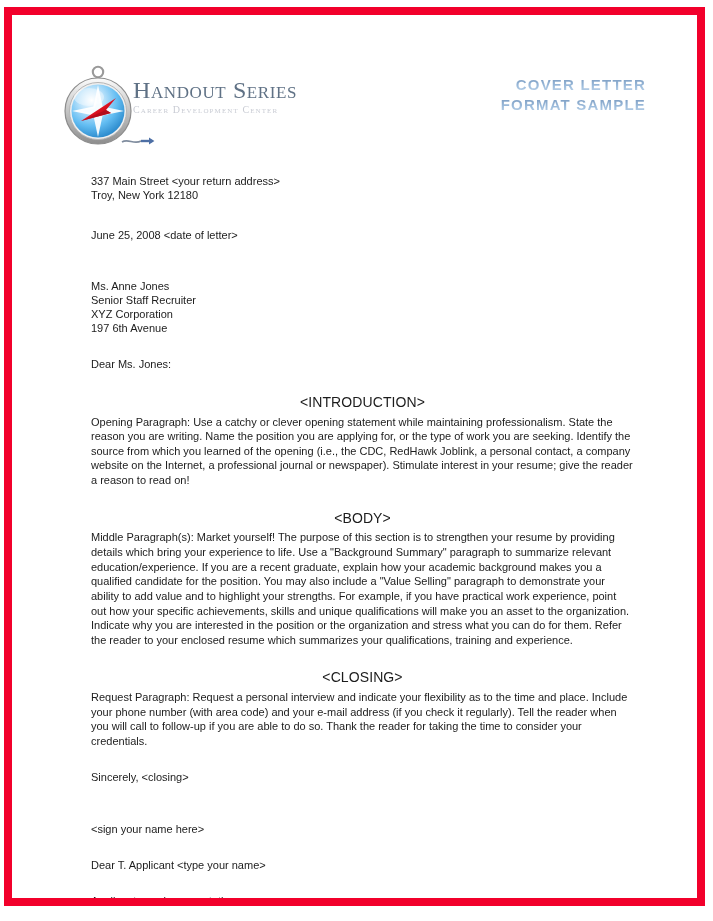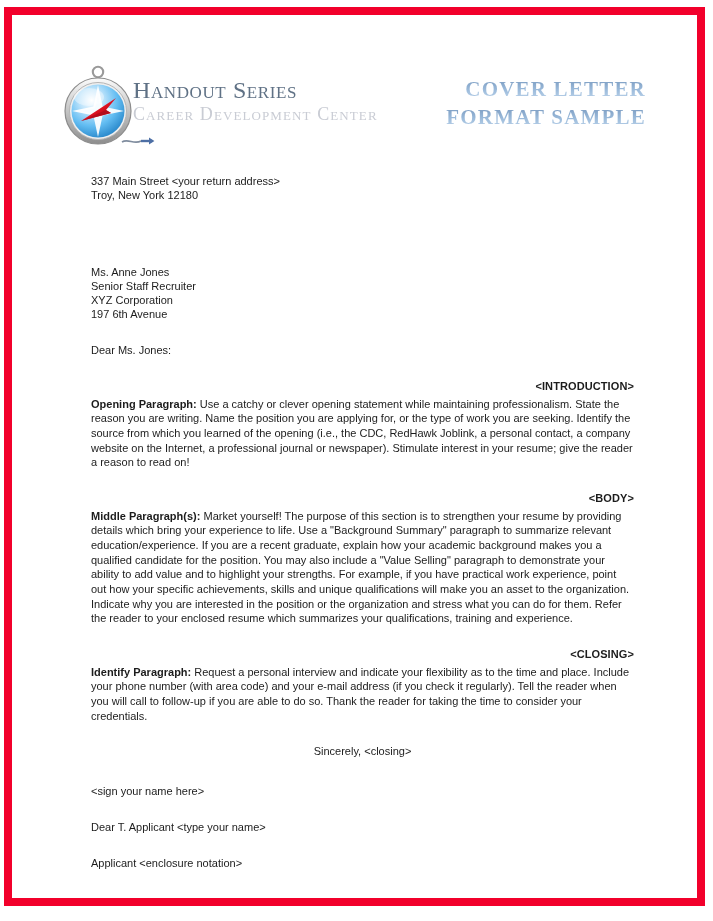--- a/index.html
+++ b/index.html
@@ -74,21 +74,21 @@
     font-size: 24px;
     font-variant: small-caps;
     letter-spacing: 0.6px;
     color: #5f7185;
     line-height: 1;
     white-space: nowrap;
   }
 
   .brand-sub {
     font-family: "Liberation Serif", serif;
-    font-size: 18px;
+    font-size: 10px;
     font-variant: small-caps;
     letter-spacing: 1.1px;
     color: #c9ccd4;
     line-height: 1;
     margin-top: 3px;
     white-space: nowrap;
   }
 
   .brand-arrow {
     position: absolute;
@@ -97,22 +97,22 @@
     width: 34px;
     height: 10px;
     color: #6f7d93;
   }
 
   .doc-title {
     position: absolute;
     right: 51px;
     top: 44px;
     text-align: right;
-    font-family: Liberation Serif, serif;
-    font-size: 21px;
+    font-family: Liberation Sans, sans-serif;
+    font-size: 15px;
     font-weight: 700;
     letter-spacing: 1.2px;
     line-height: 1.35;
     color: #8fadcd;
   }
   .doc-title .tl {
     display: block;
     background: linear-gradient(180deg, #6e8fb6 0%, #9dbcdc 55%, #c9dcee 100%);
     -webkit-background-clip: text;
     background-clip: text;
@@ -133,35 +133,35 @@
 
   .blk { margin: 0 0 0 0; }
   .line { white-space: pre-wrap; }
   .ph { }
 
   .gap-sm  { height: 11px; }
   .gap-md  { height: 22px; }
   .gap-lg  { height: 26px; }
 
   .marker {
-    text-align: right;
-    font-weight: 700;
-    font-size: 11px;
+    text-align: center;
+    font-weight: 400;
+    font-size: 14px;
     letter-spacing: 0.1px;
     margin-bottom: 3px;
   }
 
   .para {
     text-align: left;
     font-size: 11px;
     line-height: 1.33;
   }
-  .para b { font-weight: 700; }
-
-  .sig-line { margin-bottom: 4px; text-align: center; }
+  .para b { font-weight: 400; }
+
+  .sig-line { margin-bottom: 16px; }
 </style>
 </head>
 <body>
 
 <div class="page-frame">
   <div class="doc">
 
     <div class="header">
 
       <div class="logo-block">
@@ -222,20 +222,23 @@
 
     <div class="letter">
 
       <div class="blk">
         <div class="line"><span>337 Main Street </span><span class="ph">&lt;your return address&gt;</span></div>
         <div class="line">Troy, New York 12180</div>
       </div>
 
       <div class="gap-lg"></div>
 
+      <div class="blk">
+        <div class="line"><span>June 25, 2008 </span><span class="ph">&lt;date of letter&gt;</span></div>
+      </div>
 
       <div class="gap-lg"></div>
       <div class="gap-sm"></div>
 
       <div class="blk">
         <div class="line">Ms. Anne Jones</div>
         <div class="line">Senior Staff Recruiter</div>
         <div class="line">XYZ Corporation</div>
         <div class="line">197 6th Avenue</div>
       </div>
@@ -250,21 +253,21 @@
       <div class="para"><b>Opening Paragraph:</b><span> Use a catchy or clever opening statement while maintaining professionalism. State the reason you are writing. Name the position you are applying for, or the type of work you are seeking. Identify the source from which you learned of the opening (i.e., the CDC, RedHawk Joblink, a personal contact, a company website on the Internet, a professional journal or newspaper). Stimulate interest in your resume; give the reader a reason to read on!</span></div>
 
       <div class="gap-md"></div>
 
       <div class="marker">&lt;BODY&gt;</div>
       <div class="para"><b>Middle Paragraph(s):</b><span> Market yourself! The purpose of this section is to strengthen your resume by providing details which bring your experience to life. Use a "Background Summary" paragraph to summarize relevant education/experience. If you are a recent graduate, explain how your academic background makes you a qualified candidate for the position. You may also include a "Value Selling" paragraph to demonstrate your ability to add value and to highlight your strengths. For example, if you have practical work experience, point out how your specific achievements, skills and unique qualifications will make you an asset to the organization. Indicate why you are interested in the position or the organization and stress what you can do for them. Refer the reader to your enclosed resume which summarizes your qualifications, training and experience.</span></div>
 
       <div class="gap-md"></div>
 
       <div class="marker">&lt;CLOSING&gt;</div>
-      <div class="para"><b>Identify Paragraph:</b><span> Request a personal interview and indicate your flexibility as to the time and place. Include your phone number (with area code) and your e-mail address (if you check it regularly). Tell the reader when you will call to follow-up if you are able to do so. Thank the reader for taking the time to consider your credentials.</span></div>
+      <div class="para"><b>Request Paragraph:</b><span> Request a personal interview and indicate your flexibility as to the time and place. Include your phone number (with area code) and your e-mail address (if you check it regularly). Tell the reader when you will call to follow-up if you are able to do so. Thank the reader for taking the time to consider your credentials.</span></div>
 
       <div class="gap-md"></div>
 
       <div class="line sig-line"><span>Sincerely, </span><span class="ph">&lt;closing&gt;</span></div>
 
       <div class="gap-md"></div>
 
       <div class="line ph">&lt;sign your name here&gt;</div>
 
       <div class="gap-md"></div>

